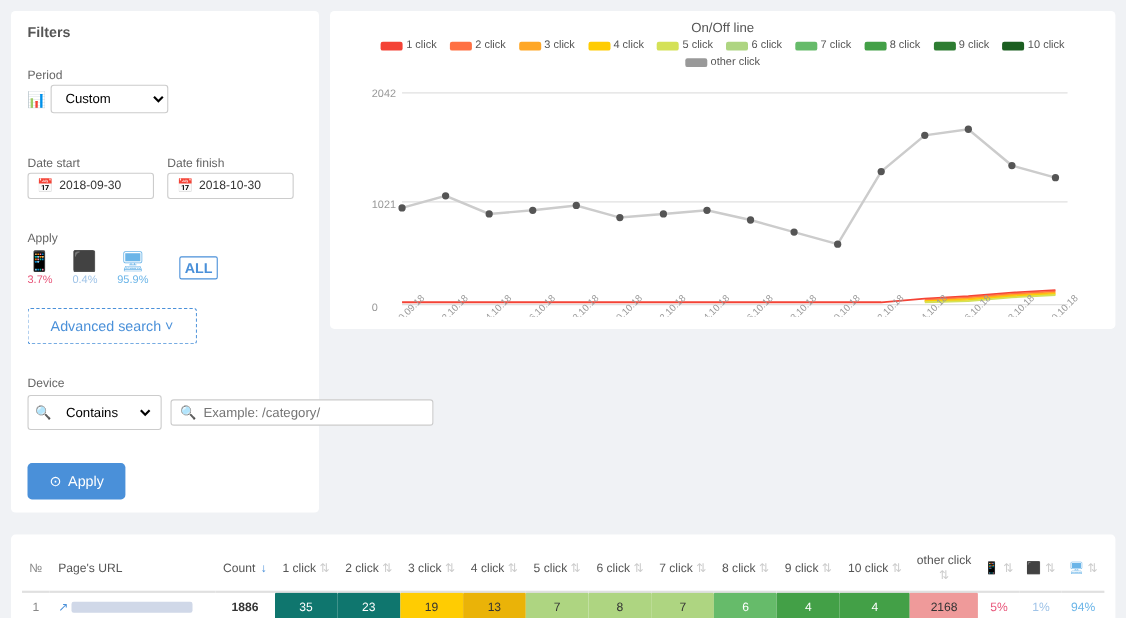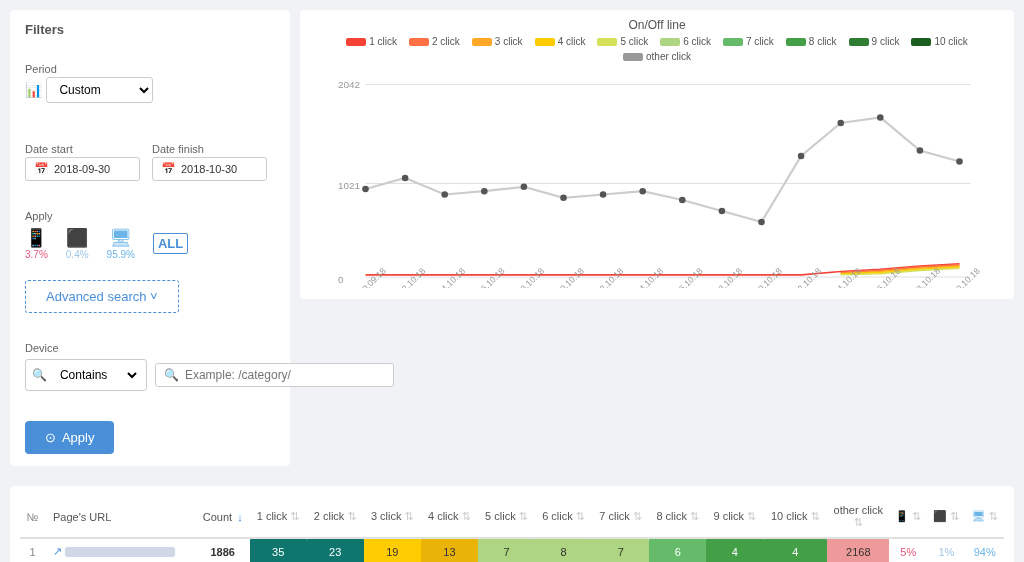--- a/index.html
+++ b/index.html
@@ -287,21 +287,21 @@
             <span class="device-pct" style="color:#e8567a;">3.7%</span>
           </div>
           <div class="device-item" style="margin-left:8px;">
             <span style="color:#a0c4e8; font-size:18px;">⬛</span>
             <span class="device-pct" style="color:#a0c4e8;">0.4%</span>
           </div>
           <div class="device-item" style="margin-left:8px;">
             <span style="color:#6bb5e8; font-size:18px;">🖥</span>
             <span class="device-pct" style="color:#6bb5e8;">95.9%</span>
           </div>
-          <div class="device-item" style="margin-left:8px;">
+          <div class="device-item" style="margin-left:18px;">
             <span style="color:#4a90d9; font-size:13px; font-weight:bold; padding: 2px 4px; border: 1px solid #4a90d9; border-radius:2px;">ALL</span>
           </div>
         </div>
       </div>
 
       <div style="">
         <button class="advanced-search-btn">Advanced search ˅</button>
       </div>
 
       <div style="margin-top:8px;">

